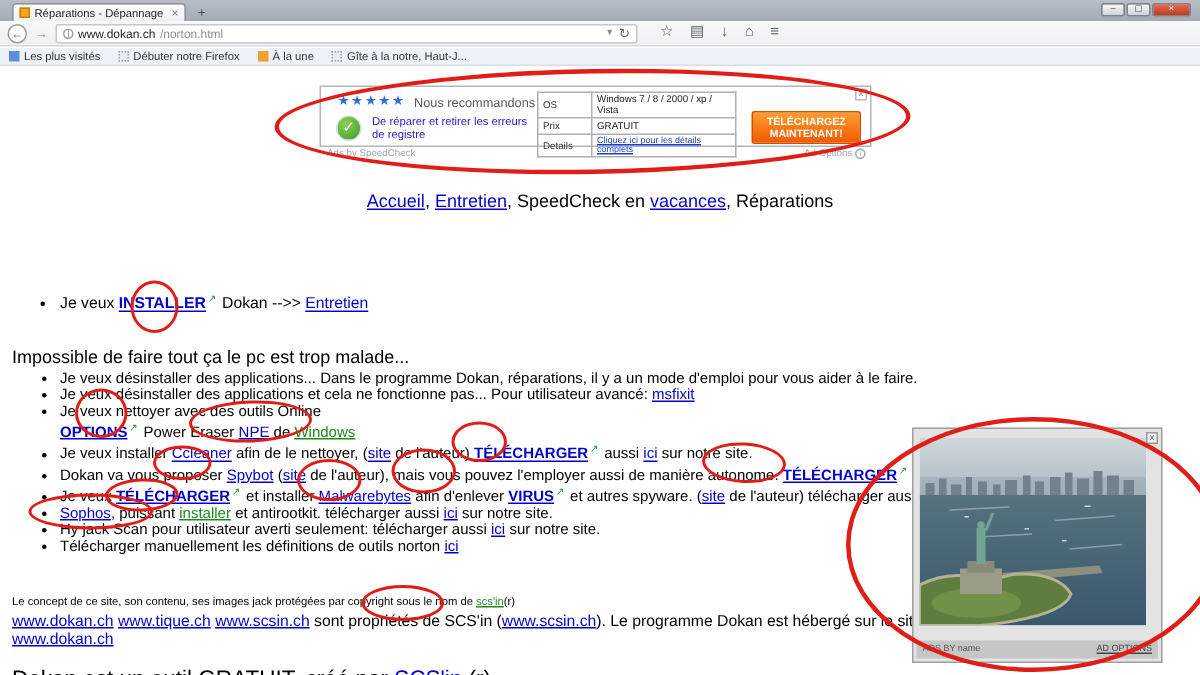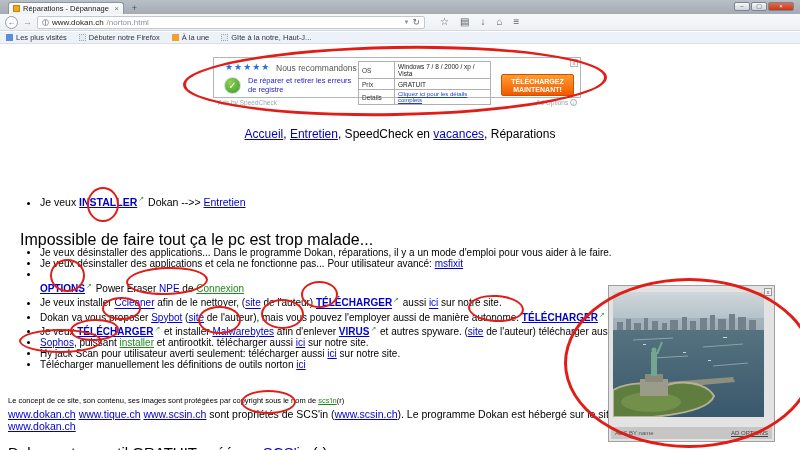--- a/index.html
+++ b/index.html
@@ -81,21 +81,21 @@
   .bclose { right:2px; top:1px; font-size:6px; color:#888; border:1px solid #bbb; width:8px; height:8px;
     line-height:7px; text-align:center; position:absolute; }
   .adsby { left:218px; top:55px; font-size:6.5px; color:#9aa; }
   .adoptions { left:536px; top:55px; font-size:6.5px; color:#9aa; display:flex; gap:2px; align-items:center; }
   .ci { width:7px; height:7px; border:1px solid #9aa; border-radius:50%; font-size:5px; line-height:6px;
     text-align:center; color:#9aa; font-style:italic; }
 
   .navline { left:0; top:83px; width:800px; text-align:center; font-size:12px; color:#000; }
   .intro { left:8px; top:139px; font-size:11px; color:#000; }
   .introlist { left:22px; top:151px; font-size:10.5px; }
-  .impossible { left:20px; top:187px; font-size:16px; color:#000; }
+  .impossible { left:8px; top:187px; font-size:12px; color:#000; }
   .bullets { left:22px; top:203px; width:745px; font-size:10px; line-height:11px; }
   ul { list-style:disc; padding-left:18px; }
   li { color:#000; }
   .copyright { left:8px; top:352px; font-size:7.5px; color:#222; }
   .copyright a { font-size:7.5px; }
   .props { left:8px; top:364px; font-size:10.5px; width:720px; }
   .gratuit { left:8px; top:400px; font-size:15px;text-decoration:underline; }
 
   
   .statuead { left:608px; top:241px; width:167px; height:157px; background:#e3e3e3;
@@ -204,30 +204,30 @@
 
   <ul class="abs introlist">
     <li><span class="pt">Je veux </span><a class="bl">INSTALLER</a><span class="ext">↗</span><span class="pt"> Dokan  --&gt;&gt; </span><a class="l">Entretien</a></li>
   </ul>
 
   <div class="abs impossible">Impossible de faire tout ça le pc est trop malade...</div>
 
   <ul class="abs bullets">
     <li><span class="pt">Je veux désinstaller des applications... Dans le programme Dokan, réparations, il y a un mode d'emploi pour vous aider à le faire.</span></li>
     <li><span class="pt">Je veux désinstaller des applications et cela ne fonctionne pas... Pour utilisateur avancé: </span><a class="l">msfixit</a></li>
-    <li><br><a class="bl">OPTIONS</a><span class="ext">↗</span><span class="pt">  Power Eraser </span><a class="l">NPE</a><span class="pt"> de </span><a class="gl">Connexion</a></li>
+    <li><span class="pt">Je veux nettoyer avec des outils Online</span><br><a class="bl">OPTIONS</a><span class="ext">↗</span><span class="pt">  Power Eraser </span><a class="l">NPE</a><span class="pt"> de </span><a class="gl">Windows</a></li>
     <li><span class="pt">Je veux installer </span><a class="l">Ccleaner</a><span class="pt"> afin de le nettoyer, (</span><a class="l">site</a><span class="pt"> de l'auteur) </span><a class="bl">TÉLÉCHARGER</a><span class="ext">↗</span><span class="pt"> aussi </span><a class="l">ici</a><span class="pt"> sur notre site.</span></li>
     <li><span class="pt">Dokan va vous proposer </span><a class="l">Spybot</a><span class="pt"> (</span><a class="l">site</a><span class="pt"> de l'auteur), mais vous pouvez l'employer aussi de manière autonome. </span><a class="bl">TÉLÉCHARGER</a><span class="ext">↗</span><span class="pt"> aussi </span><a class="l">ici</a><span class="pt"> sur notre site.</span></li>
     <li><span class="pt">Je veux </span><a class="bl">TÉLÉCHARGER</a><span class="ext">↗</span><span class="pt"> et installer </span><a class="l">Malwarebytes</a><span class="pt"> afin d'enlever </span><a class="bl">VIRUS</a><span class="ext">↗</span><span class="pt"> et autres spyware. (</span><a class="l">site</a><span class="pt"> de l'auteur) télécharger aussi </span><a class="l">ici</a><span class="pt"> sur notre site.</span></li>
     <li><a class="l">Sophos</a><span class="pt">, puissant </span><a class="gl">installer</a><span class="pt"> et antirootkit. télécharger aussi </span><a class="l">ici</a><span class="pt"> sur notre site.</span></li>
     <li><span class="pt">Hy jack Scan pour utilisateur averti seulement: télécharger aussi </span><a class="l">ici</a><span class="pt"> sur notre site.</span></li>
     <li><span class="pt">Télécharger manuellement les définitions de outils norton </span><a class="l">ici</a></li>
   </ul>
 
-  <div class="abs copyright"><span class="pt">Le concept de ce site, son contenu, ses images sont protégées par copyright sous le nom de </span><a class="gl">scs'in</a><span class="pt">(r)</span></div>
+  <div class="abs copyright"><span class="pt">Le concept de ce site, son contenu, ses images jack protégées par copyright sous le nom de </span><a class="gl">scs'in</a><span class="pt">(r)</span></div>
   <div class="abs props"><a class="l">www.dokan.ch</a><span class="pt"> </span><a class="l">www.tique.ch</a><span class="pt"> </span><a class="l">www.scsin.ch</a><span class="pt"> sont propriétés de SCS'in (</span><a class="l">www.scsin.ch</a><span class="pt">). Le programme Dokan est hébergé sur le site </span><a class="l">www.tique.ch</a><span class="pt"> et </span><a class="l">www.dokan.ch</a></div>
   <div class="abs gratuit"><span class="pt">Dokan est un outil GRATUIT, créé par </span><a class="l">SCS'in</a><span class="pt"> (r)</span></div>
 
   <div class="abs statuead">
     <div class="imgwrap">
       <svg width="151" height="125" viewBox="0 0 151 125" xmlns="http://www.w3.org/2000/svg">
         <defs>
           <linearGradient id="sky" x1="0" y1="0" x2="0" y2="1">
             <stop offset="0" stop-color="#cfd7da"></stop>
               <stop offset="1" stop-color="#a7b8c2"></stop>

